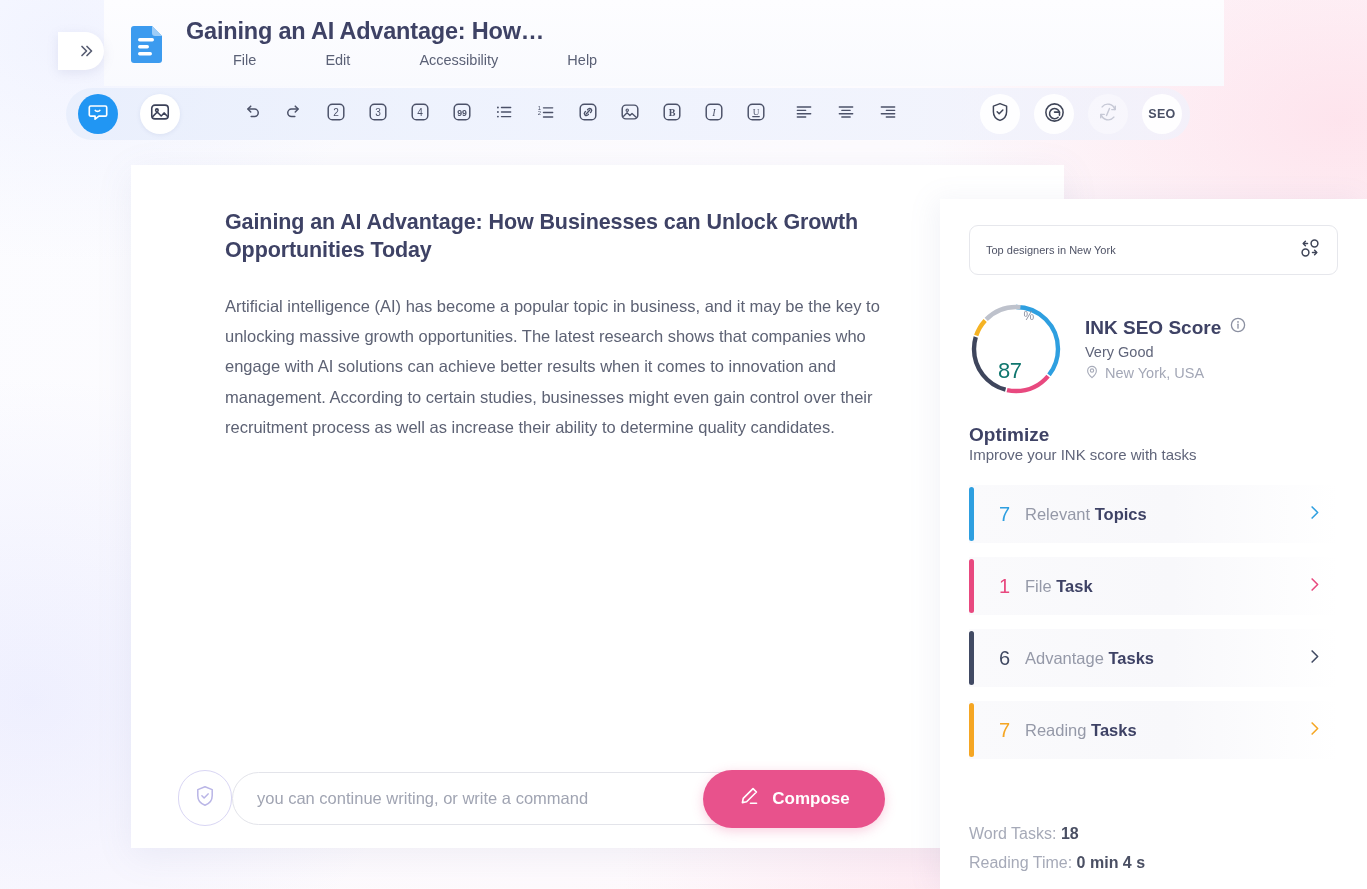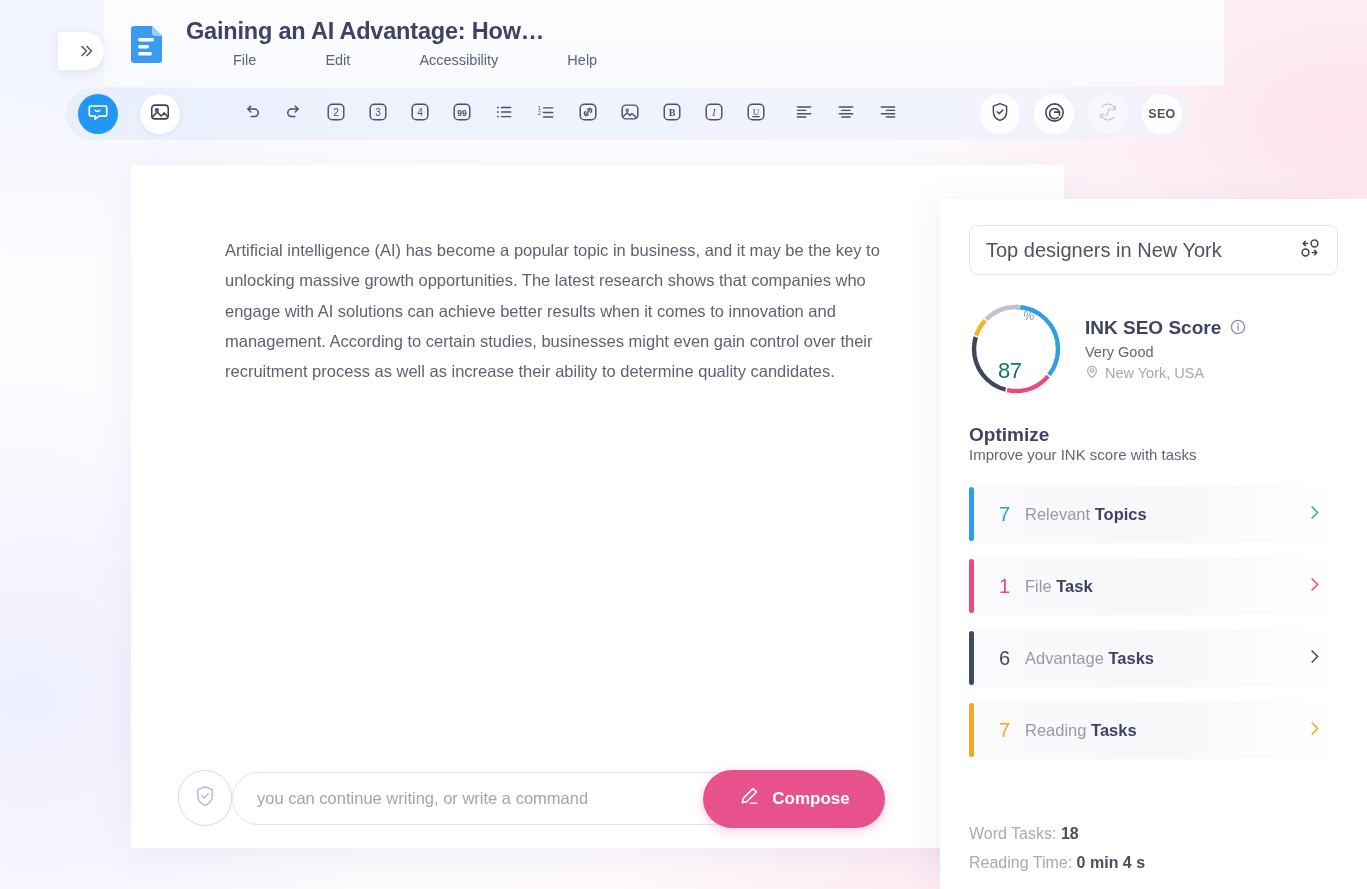--- a/index.html
+++ b/index.html
@@ -144,35 +144,35 @@
     box-shadow: -6px 0 26px rgba(120,130,180,0.09);
     padding: 26px 29px 0 29px;
   }
   .kw-box {
     height: 50px; border: 1.2px solid #e6e7ec; border-radius: 9px;
     display: flex; align-items: center; padding: 0 14px 0 16px;
   }
   .kw-input {
     flex: 1; border: 0; outline: 0; background: transparent;
     font-family: "Liberation Sans", sans-serif;
-    font-size: 20px; color: #4e5265;
+    font-size: 11px; color: #4e5265;
   }
   .swap-btn { cursor: pointer; display: flex; align-items: center; }
 
   .score-row { display: flex; align-items: center; margin-top: 27px; }
   .ring-wrap { position: relative; width: 94px; height: 94px; flex: 0 0 auto; }
   .ring-label {
     position: absolute; inset: 0; display: flex;
     align-items: center; justify-content: center;
   }
   .ring-num { font-size: 22px; color: #0f766e; font-weight: 400; letter-spacing: -.5px; margin-top: 44px;}
   .ring-pct { font-size: 12px; color: #8c90a0; margin-left: 2px; align-self: flex-start; margin-top: 7px;}
 
   .score-meta { margin-left: 22px; }
-  .score-head { display: flex; align-items: flex-end; gap: 9px; }
+  .score-head { display: flex; align-items: flex-start; gap: 9px; }
   .score-title { font-size: 19px; font-weight: 700; color: #3e4265; }
   .score-sub { font-size: 14.5px; color: #60657a; margin-top: 5px; }
   .score-loc { display: flex; align-items: center; gap: 6px; font-size: 14.5px; color: #a3a7b6; margin-top: 5px; }
 
   .opt-title { font-size: 19px; font-weight: 700; color: #3e4265; margin-top: 28px; }
   .opt-sub   { font-size: 15px; color: #60657a; }
 
   .task-list { margin-top: 22px; }
   .task-row {
     position: relative; height: 58px; display: flex; align-items: center;
@@ -189,20 +189,21 @@
   .stat-line { font-size: 16px; color: #a6aab8; line-height: 29px; }
   .stat-line b { color: #4a4f63; font-weight: 700; }
 </style>
 </head>
 <body>
 
 <div id="app">
 
   <div class="page-sheet">
     <div class="page-inner">
+      <div class="art-title">Gaining an AI Advantage: How Businesses can Unlock Growth Opportunities Today</div>
       <div class="art-body">Artificial intelligence (AI) has become a popular topic in business, and it may be the key to unlocking massive growth opportunities. The latest research shows that companies who engage with AI solutions can achieve better results when it comes to innovation and management. According to certain studies, businesses might even gain control over their recruitment process as well as increase their ability to determine quality candidates.</div>
     </div>
   </div>
 
   <div class="doc-shell">
     <div class="doc-header">
       <div class="doc-icon">
         <svg width="36" height="40" viewBox="0 0 36 40">
           <path d="M4 3h18l10 10v24a3 3 0 0 1-3 3H4a3 3 0 0 1-3-3V6a3 3 0 0 1 3-3z" fill="#3C9BEF"></path>
           <path d="M22 3l10 10H25a3 3 0 0 1-3-3V3z" fill="#9ECDF7"></path>

